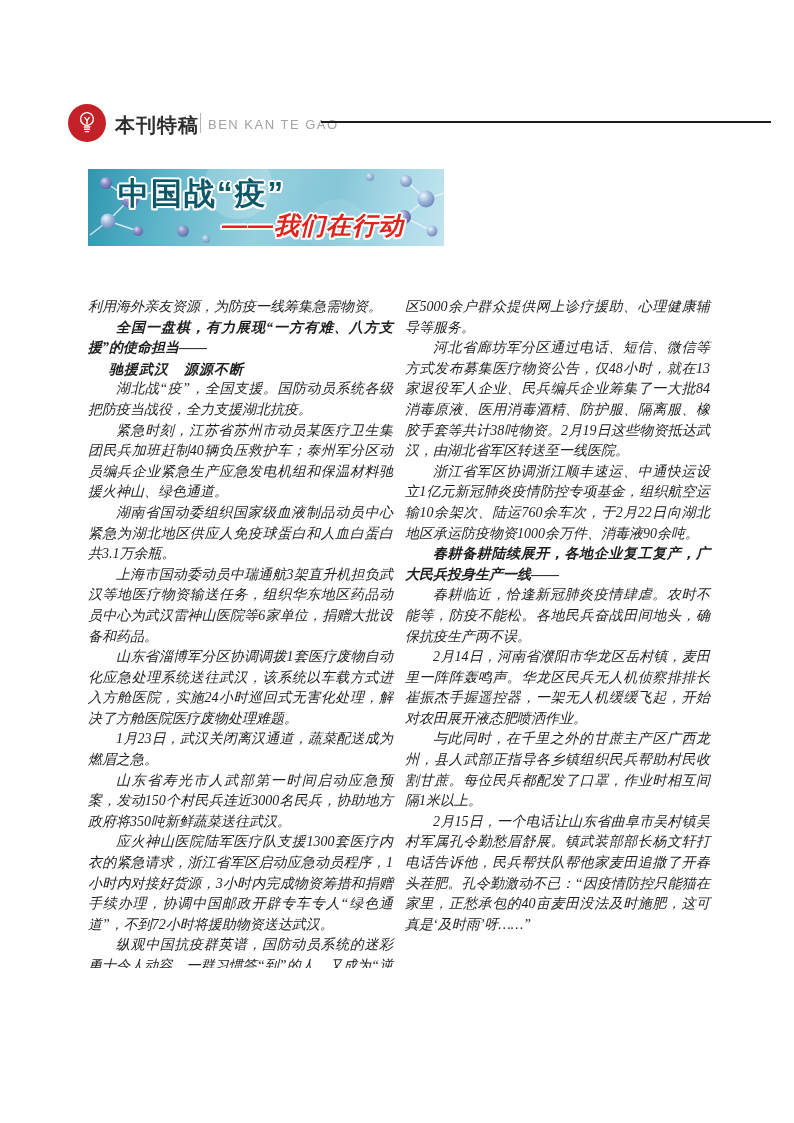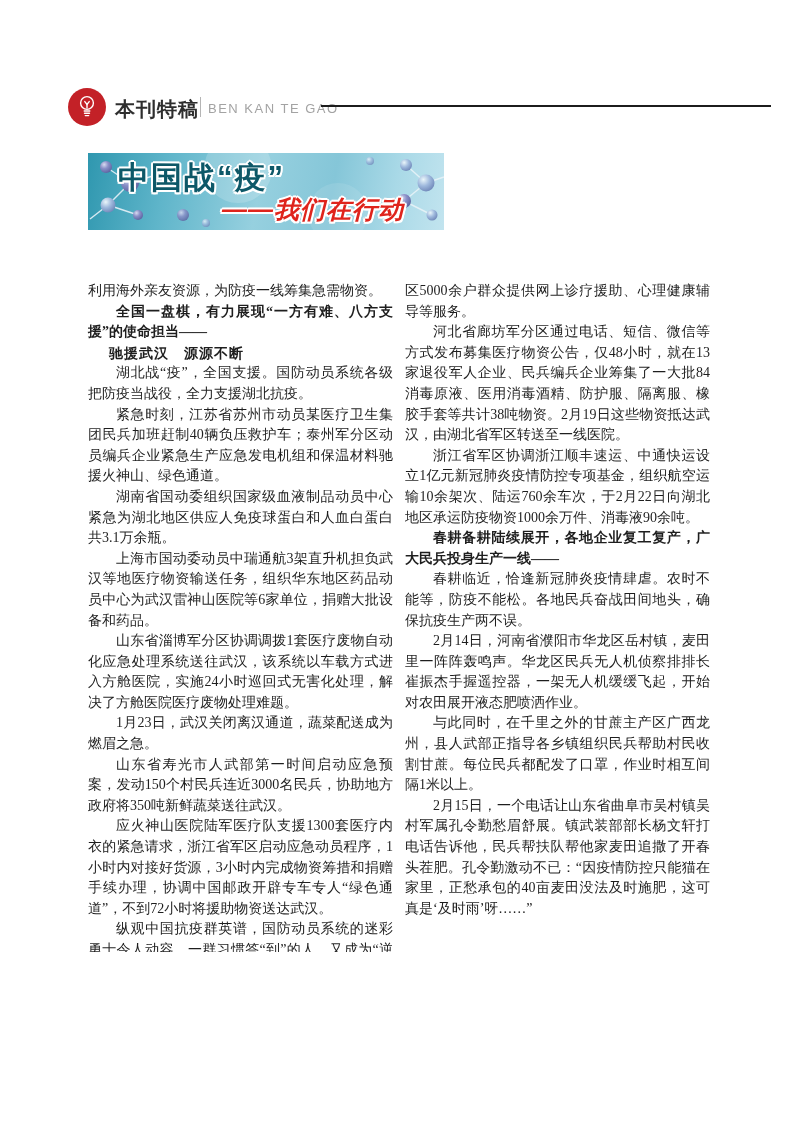--- a/index.html
+++ b/index.html
@@ -1,17 +1,17 @@
 <!DOCTYPE html>
 <html lang="zh"><head>
 <meta charset="utf-8">
 <style>
   html,body { margin:0; padding:0; background:#ffffff; }
   .page {
-    position:relative; width:794px; height:952px; margin:0 auto;
+    position:relative; width:794px; height:952px; margin:16px auto;
     background:#ffffff; overflow:hidden;
     font-family:"Liberation Serif","DejaVu Serif",serif;
     color:#1e1e1e;
   }
 
   
   .section-header { position:absolute; left:68px; top:88px; width:704px; height:40px; }
   .icon-circle {
     position:absolute; left:0; top:0; width:38px; height:38px; border-radius:50%;
     background:#c32127; display:flex; align-items:center; justify-content:center;
@@ -44,21 +44,21 @@
   }
   .banner-subtitle {
     position:absolute; left:134px; top:40px;
     font-family:"Liberation Sans","DejaVu Sans",sans-serif;
     font-weight:bold; font-style:italic; font-size:25px; letter-spacing:1px; color:#df241c;
     text-shadow:-2px 0 #fff,2px 0 #fff,0 -2px #fff,0 2px #fff,
                 -1.5px -1.5px #fff,1.5px -1.5px #fff,-1.5px 1.5px #fff,1.5px 1.5px #fff;
   }
 
   
-  .columns { position:absolute; left:88px; top:281px; width:622px; height:730px; }
+  .columns { position:absolute; left:88px; top:281px; width:622px; height:730px;font-style:italic; }
   .column { position:absolute; top:0; width:305px; }
   .column-left  { left:0; }
   .column-right { left:317px; }
 
   .column p { margin:0; font-size:14px; line-height:20.6px; text-align:justify; color:#1e1e1e; }
   .t-p    { text-indent:2em; }
   .t-cont { text-indent:0; }
   .t-subhead {
     font-weight:bold; font-size:16.5px; line-height:26px; text-indent:2em;
     margin-top:15px; color:#0f0f0f;

